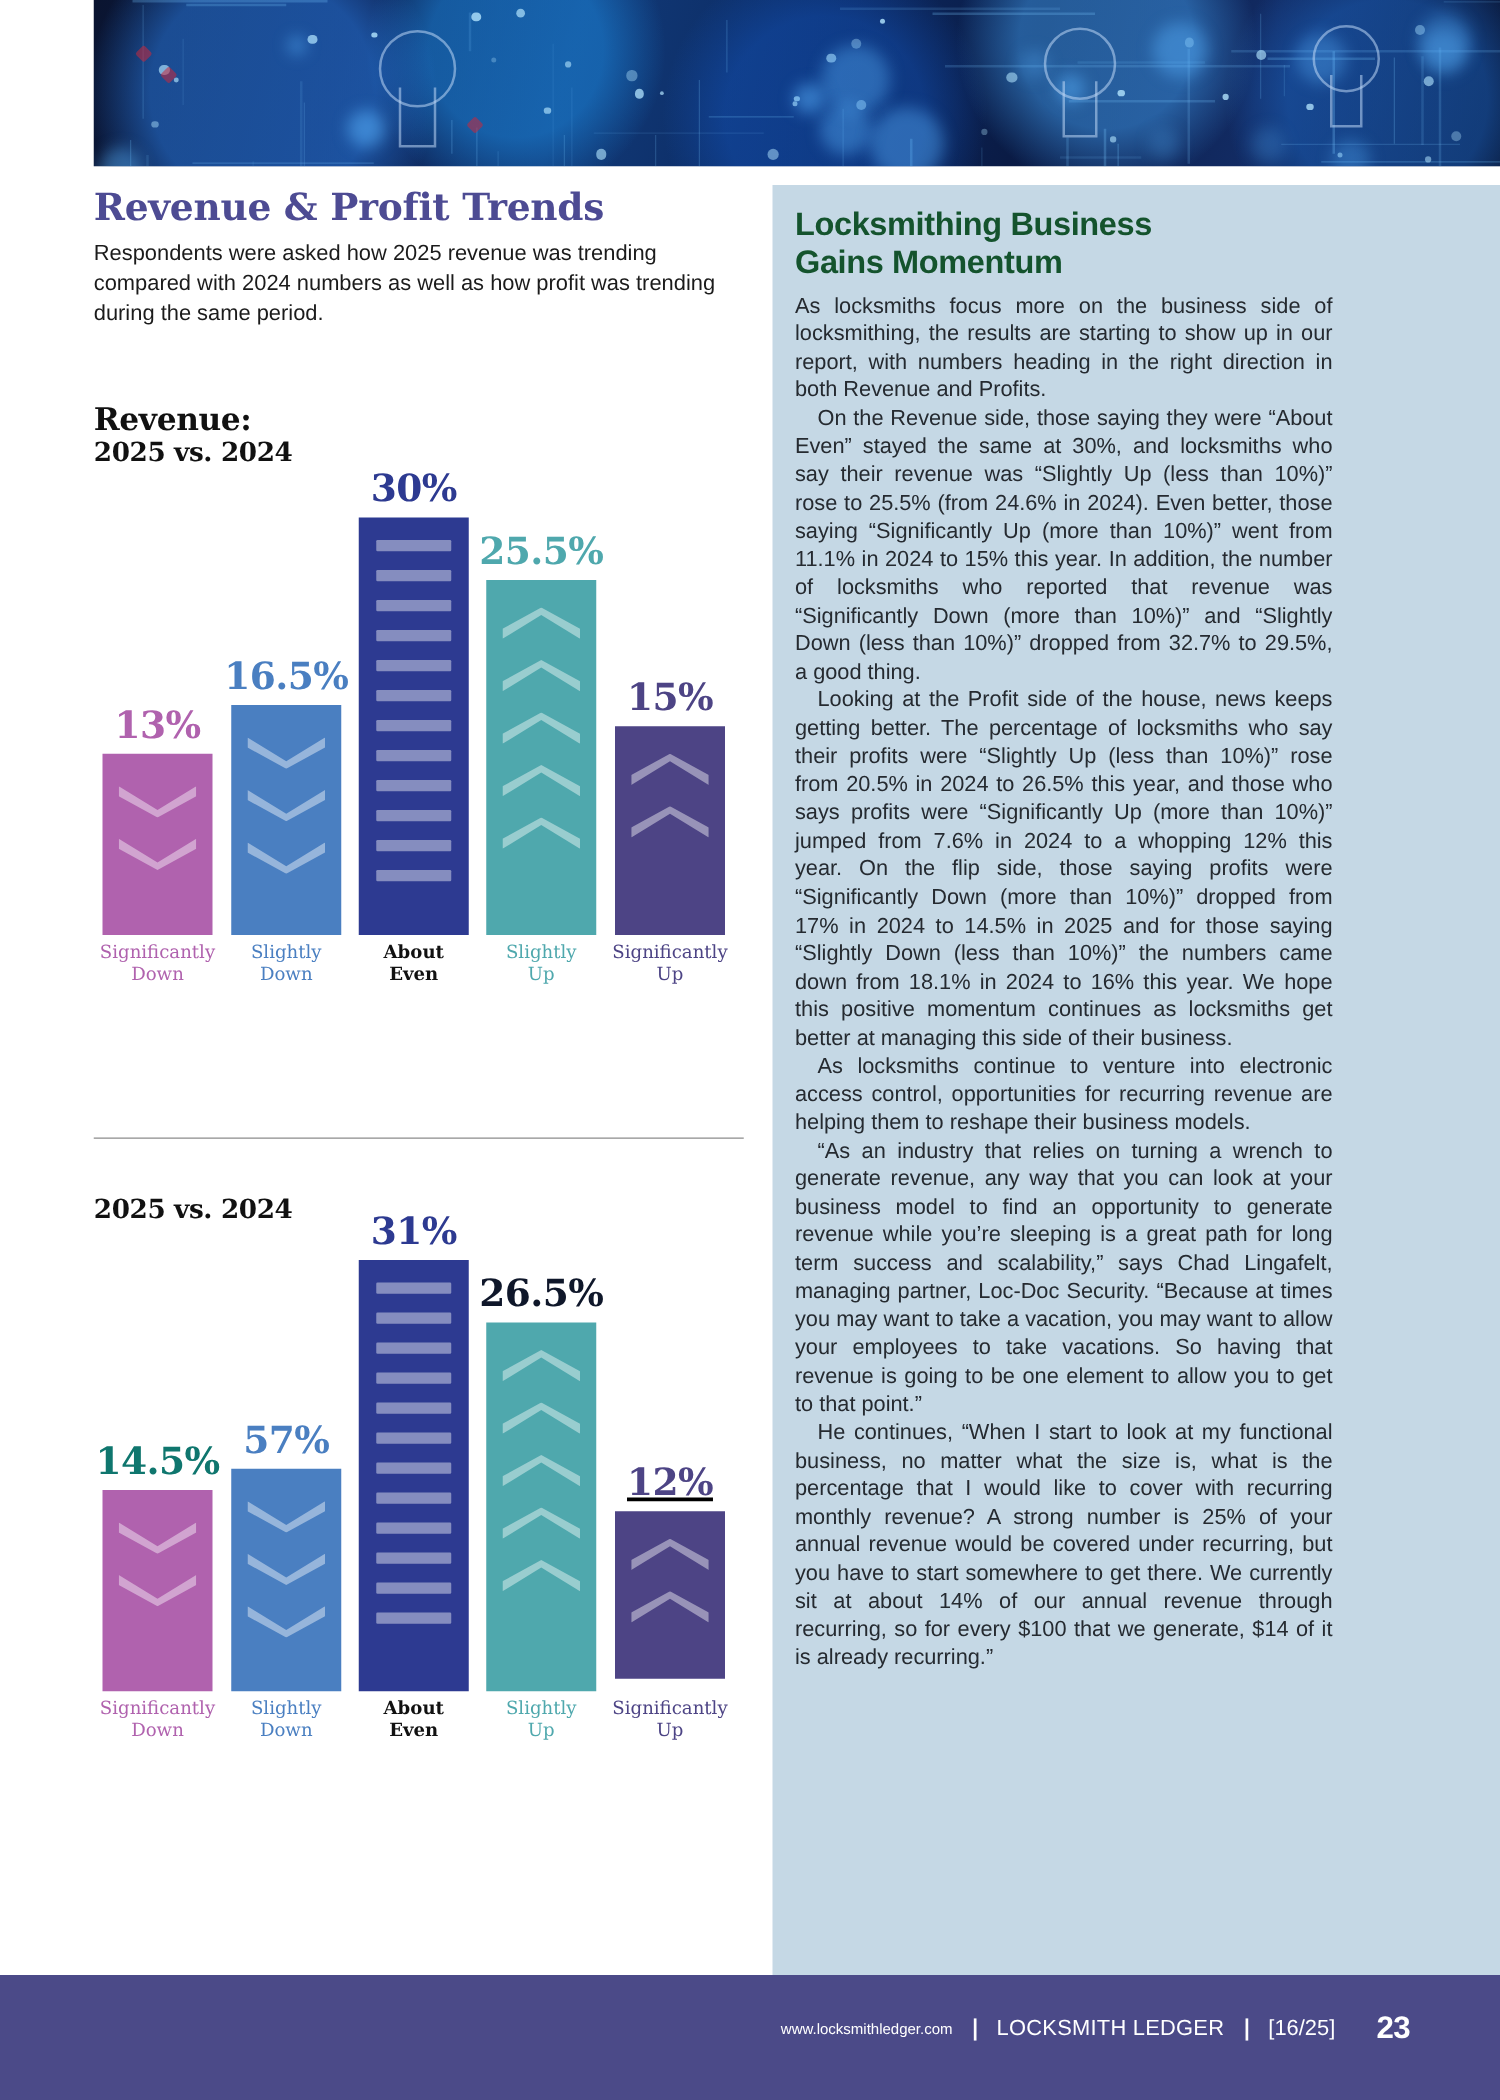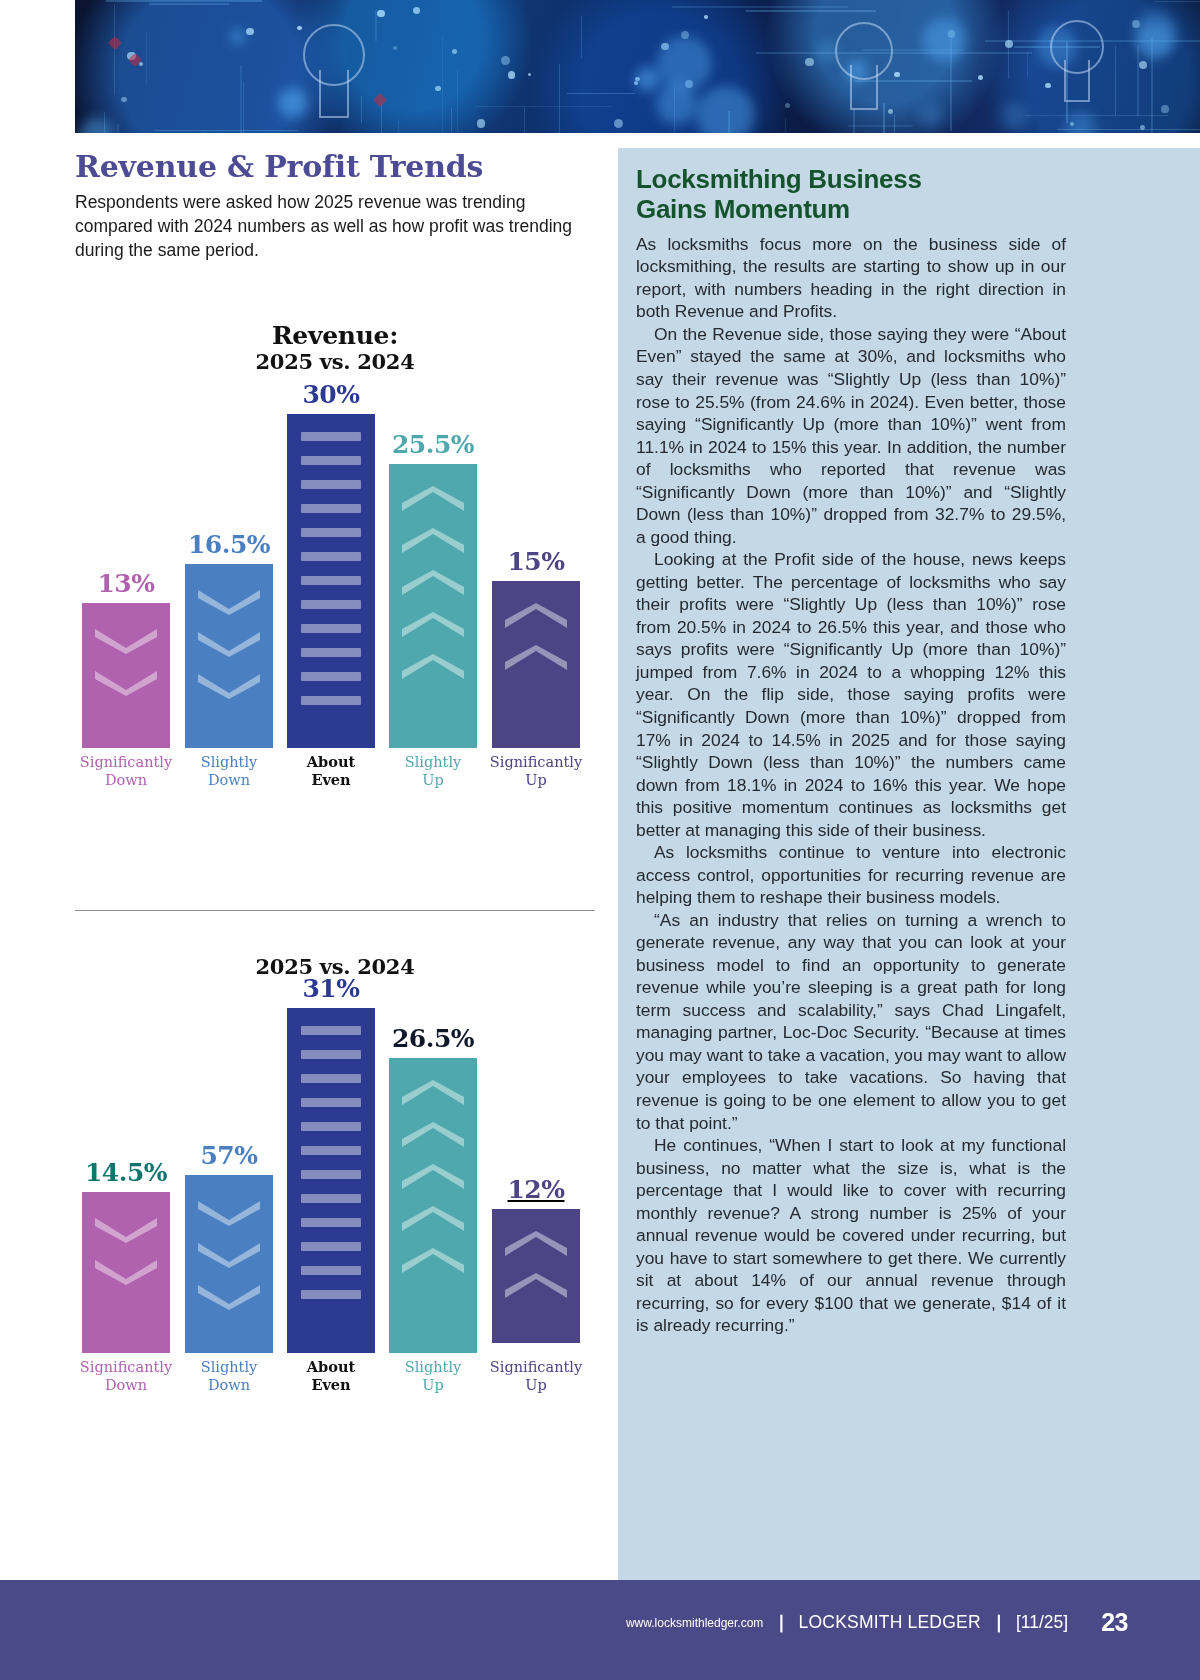--- a/index.html
+++ b/index.html
@@ -56,34 +56,33 @@
     width:500px;
   }
 
   .chart-block{position:absolute;left:0;width:520px;}
   .chart-heading{
     font-family:"DejaVu Serif", serif;
     font-weight:bold;
     color:#111111;
     line-height:1.12;
     margin:0;
-    text-align:center;
   }
   .chart-heading .l1{display:block;font-size:25px;letter-spacing:-0.3px;}
   .chart-heading .l2{display:block;font-size:21px;letter-spacing:-0.3px;}
 
   .plot{position:relative;width:520px;}
   .bar-slot{
     position:absolute;bottom:0;width:88px;
     display:flex;flex-direction:column;justify-content:flex-end;align-items:center;
   }
   .bar-value{
     font-family:"DejaVu Serif", serif;
     font-weight:bold;
-    font-size:25px;
+    font-size:30px;
     letter-spacing:-0.5px;
     margin-bottom:5px;
     white-space:nowrap;
   }
   .bar-rect{width:88px;position:relative;overflow:hidden;}
   .axis-line{
     position:absolute;left:0;bottom:25px;width:512px;height:2px;background:#ffffff;
   }
   .cat{
     position:absolute;width:108px;text-align:center;
@@ -508,16 +507,16 @@
       </div>
   </div>
 </div>
 
 <div id="footer">
   <div id="footer-inner">
     <span id="footer-url">www.locksmithledger.com</span>
     <span class="fsep">❘</span>
     <span id="footer-brand">LOCKSMITH LEDGER</span>
     <span class="fsep">❘</span>
-    <span id="footer-issue">[11/25]</span>
+    <span id="footer-issue">[16/25]</span>
     <span id="footer-page">23</span>
   </div>
 </div>
 
 </body></html>

